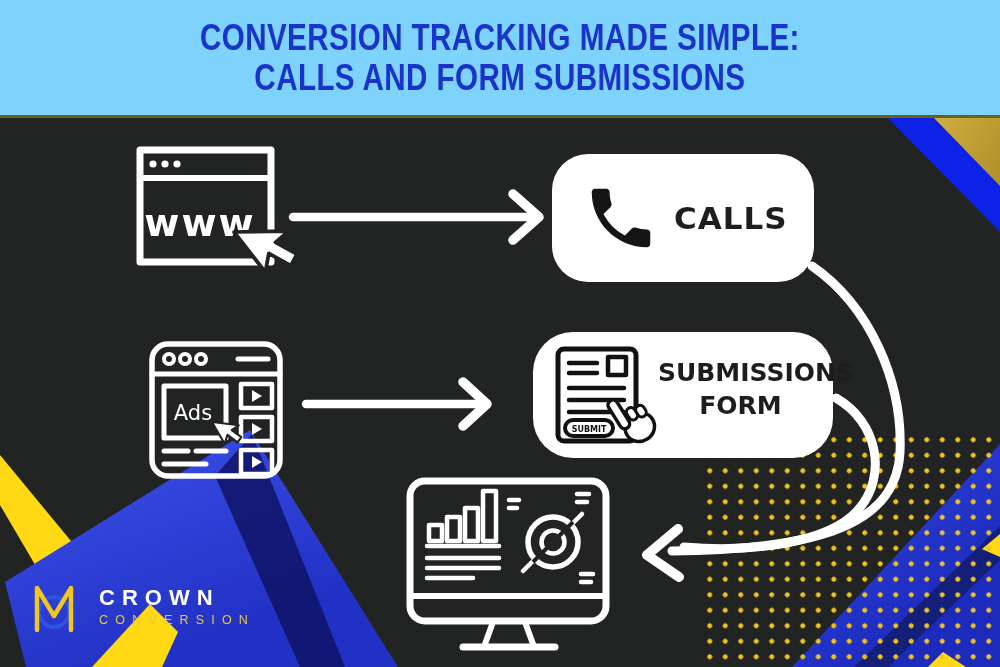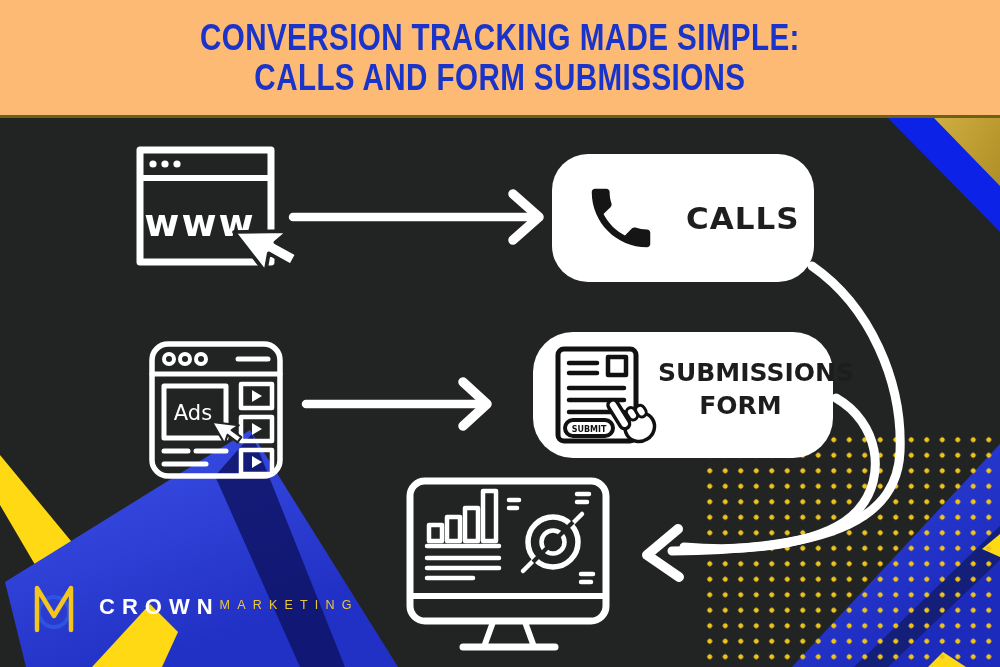--- a/index.html
+++ b/index.html
@@ -5,21 +5,21 @@
   * { margin:0; padding:0; box-sizing:border-box; }
   html,body { background:#101010; }
   .canvas {
     position:relative; width:1000px; height:667px; overflow:hidden;
     background:#212422;
     font-family:"Liberation Sans", sans-serif;
   }
   
   .header {
     position:absolute; left:0; top:0; width:1000px; height:118px;
-    background:#fdba74; border-bottom:3px solid #6c6118; z-index:6;
+    background:#7dd3fc; border-bottom:3px solid #6c6118; z-index:6;
     display:flex; flex-direction:column; align-items:center; justify-content:center;
   }
   .title-wrap { transform:scaleX(.8); transform-origin:50% 50%; text-align:center; }
   .title-line {
     font-size:37px; line-height:40px; font-weight:bold; letter-spacing:.5px;
     color:#1A34C9; white-space:nowrap;
     font-family:"Liberation Sans", sans-serif;
   }
   
   .deco { position:absolute; pointer-events:none; }
@@ -45,35 +45,35 @@
     left:197px; top:76px; width:112px; height:98px;
     background-image:radial-gradient(circle,#eec31d 2.3px, transparent 2.7px);
     background-size:15.5px 15.5px; background-position:2px 2px;
   }
   
   .icon-abs { position:absolute; z-index:3; }
   .pill {
     position:absolute; background:#ffffff; z-index:3;
     display:flex; align-items:center;
   }
-  .pill-calls { left:552px; top:154px; width:262px; height:128px; border-radius:36px; padding-left:30px; gap:26px; }
+  .pill-calls { left:552px; top:154px; width:262px; height:128px; border-radius:36px; padding-left:30px; gap:14px; }
   .pill-form  { left:533px; top:332px; width:300px; height:126px; border-radius:40px; }
   .calls-text { font-size:31px; font-weight:bold; color:#1e1e1e; letter-spacing:1px; font-family:"DejaVu Sans", sans-serif; }
   .form-text {
     position:absolute; left:125px; top:24px; width:165px; text-align:center;
     font-size:25px; line-height:33px; font-weight:bold; color:#1d1d1d;
     font-family:"DejaVu Sans", sans-serif;
   }
   .overlay-svg { position:absolute; left:0; top:0; z-index:2; pointer-events:none; }
   
   .logo {
     position:absolute; left:32px; top:580px; z-index:4;
     display:flex; align-items:center; gap:9px;
   }
-  .logo-texts { display:flex; }
+  .logo-texts { display:flex; flex-direction:column; }
   .logo-name { color:#ffffff; font-size:22px; font-weight:bold; letter-spacing:7px; line-height:24px; }
   .logo-sub  { color:#ecc838; font-size:12.5px; letter-spacing:7.2px; line-height:16px; margin-top:2px; }
 </style>
 </head>
 <body>
 
 <div class="canvas">
 
   <div class="header">
     <div class="title-wrap">
@@ -242,17 +242,17 @@
     </g>
   </svg>
 
   <div class="logo">
     <svg width="58" height="54" viewBox="0 0 58 54">
       <circle cx="22" cy="32" r="15" fill="none" stroke="#2e53e0" stroke-width="4"></circle>
       <path d="M5 50 L5 8 L22 36 L39 8 L39 50" fill="none" stroke="#f3c51f" stroke-width="4.5" stroke-linejoin="round" stroke-linecap="round"></path>
     </svg>
     <div class="logo-texts">
       <div class="logo-name">CROWN</div>
-      <div class="logo-sub">MARKETING</div>
+      <div class="logo-sub">CONVERSION</div>
     </div>
   </div>
 
 </div>
 
 </body></html>

